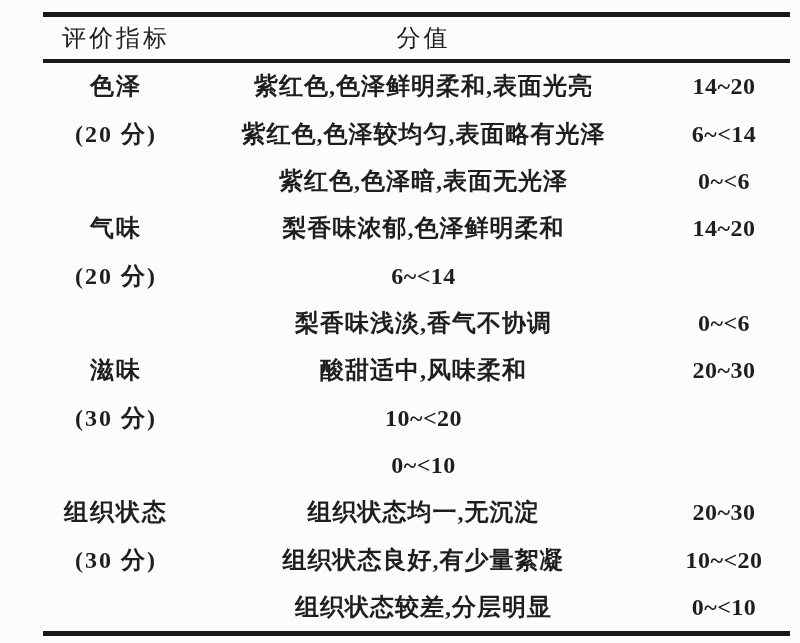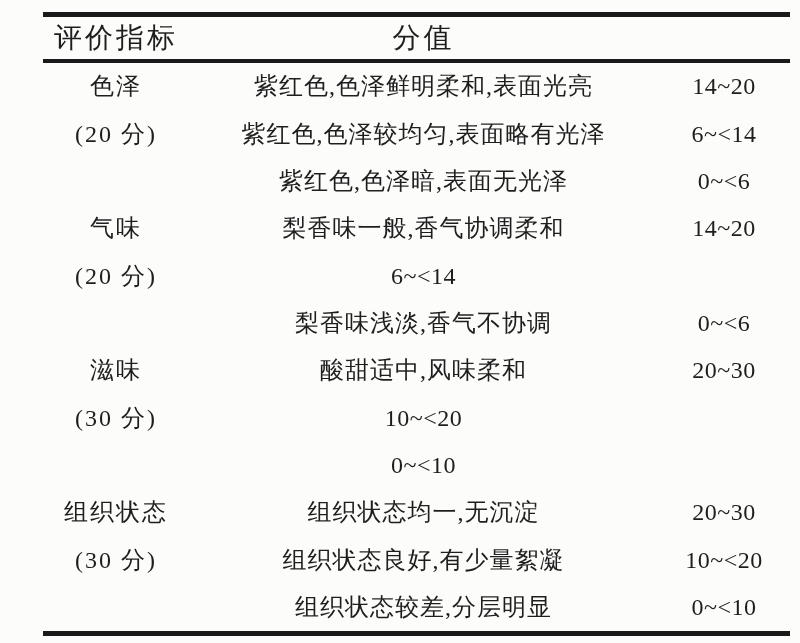--- a/index.html
+++ b/index.html
@@ -32,31 +32,32 @@
   .grid-row {
     display: grid;
     grid-template-columns: 146px 1fr 132px;
     align-items: center;
   }
   .header-row {
     height: 42px;
   }
   .body-row {
     height: 47.33px;
+    font-weight: bold;
   }
   .cell {
     text-align: center;
     font-size: 24px;
     line-height: 1.1;
     letter-spacing: 1px;
     white-space: nowrap;
   }
   .header-row .cell {
     letter-spacing: 3px;
-    font-size: 28px;
+    font-size: 24px;
   }
   .indicator-cell {
     letter-spacing: 2px;
   }
   .score-cell {
     letter-spacing: 0.5px;
   }
 </style>
 </head>
 <body>
@@ -88,21 +89,21 @@
       </div>
 
       <div class="grid-row body-row">
         <div class="cell indicator-cell"></div>
         <div class="cell criteria-cell">紫红色,色泽暗,表面无光泽</div>
         <div class="cell score-cell">0~&lt;6</div>
       </div>
 
       <div class="grid-row body-row">
         <div class="cell indicator-cell">气味</div>
-        <div class="cell criteria-cell">梨香味一般,香气协调柔和</div>
+        <div class="cell criteria-cell">梨香味浓郁,色泽鲜明柔和</div>
         <div class="cell score-cell">14~20</div>
       </div>
 
       <div class="grid-row body-row">
         <div class="cell indicator-cell">(20 分)</div>
         <div class="cell score-cell">6~&lt;14</div>
       </div>
 
       <div class="grid-row body-row">
         <div class="cell indicator-cell"></div>

